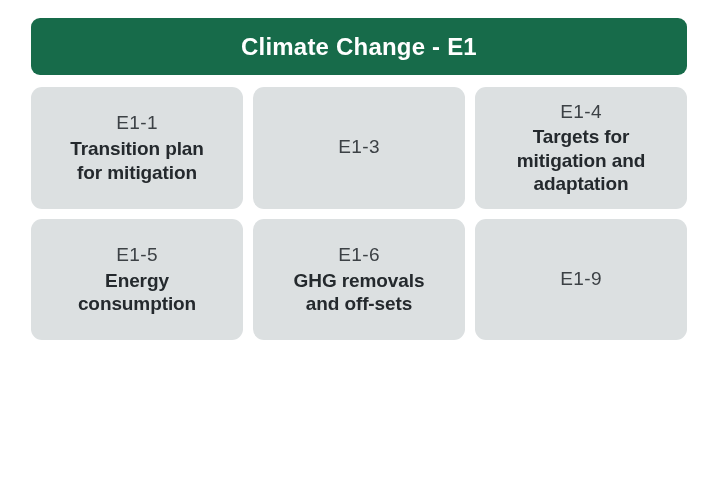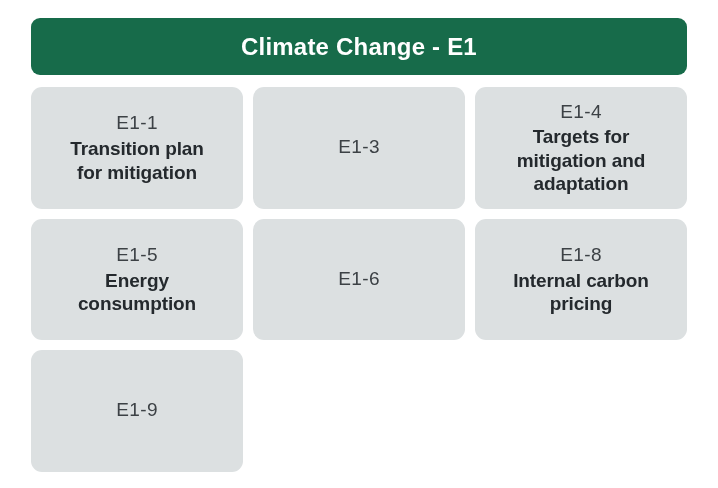--- a/index.html
+++ b/index.html
@@ -116,26 +116,23 @@
 
     <div class="card">
       <div class="card-code">E1-5</div>
       <div class="card-title">Energy
 consumption</div>
     </div>
 
 
     <div class="card">
       <div class="card-code">E1-6</div>
+      <div class="card-title">GHG removals
+and off-sets</div>
     </div>
 
-    <div class="card">
-      <div class="card-code">E1-8</div>
-      <div class="card-title">Internal carbon
-pricing</div>
-    </div>
 
     <div class="card">
       <div class="card-code">E1-9</div>
     </div>
 
   </div>
 </div>
 
 </body></html>

